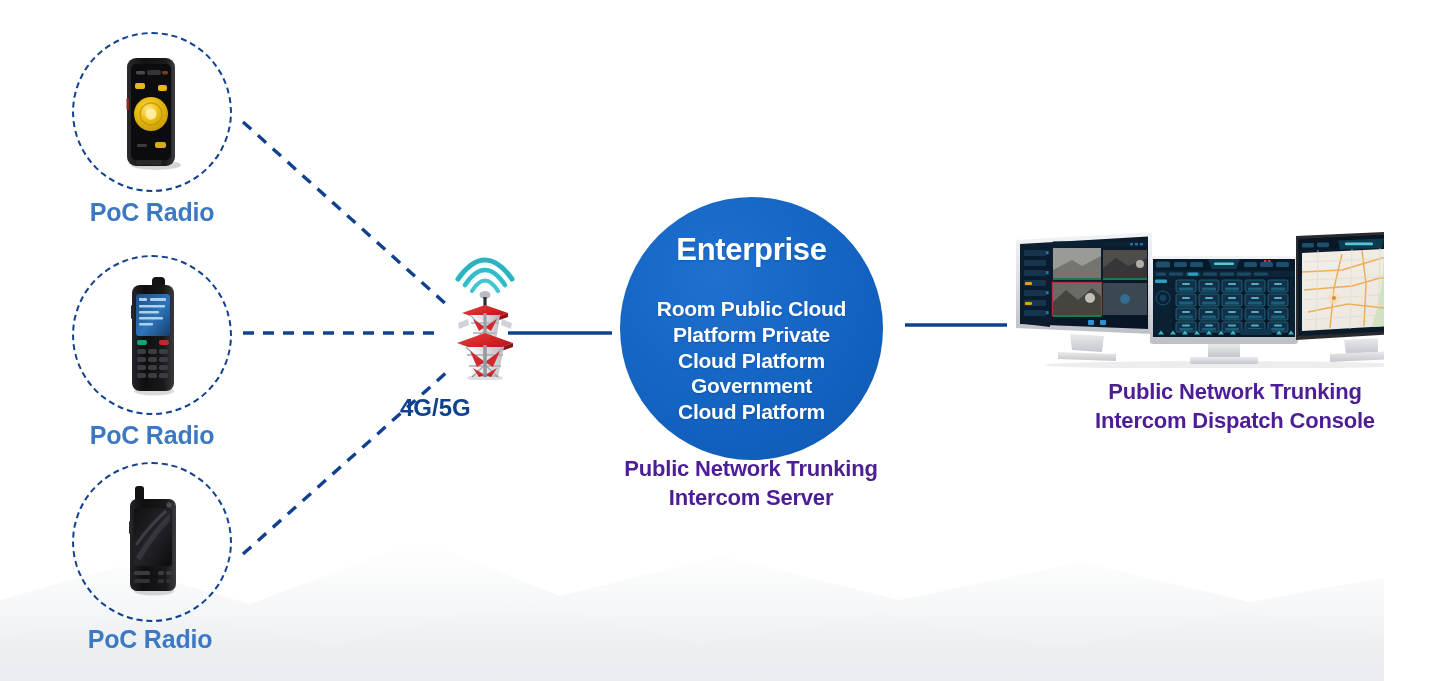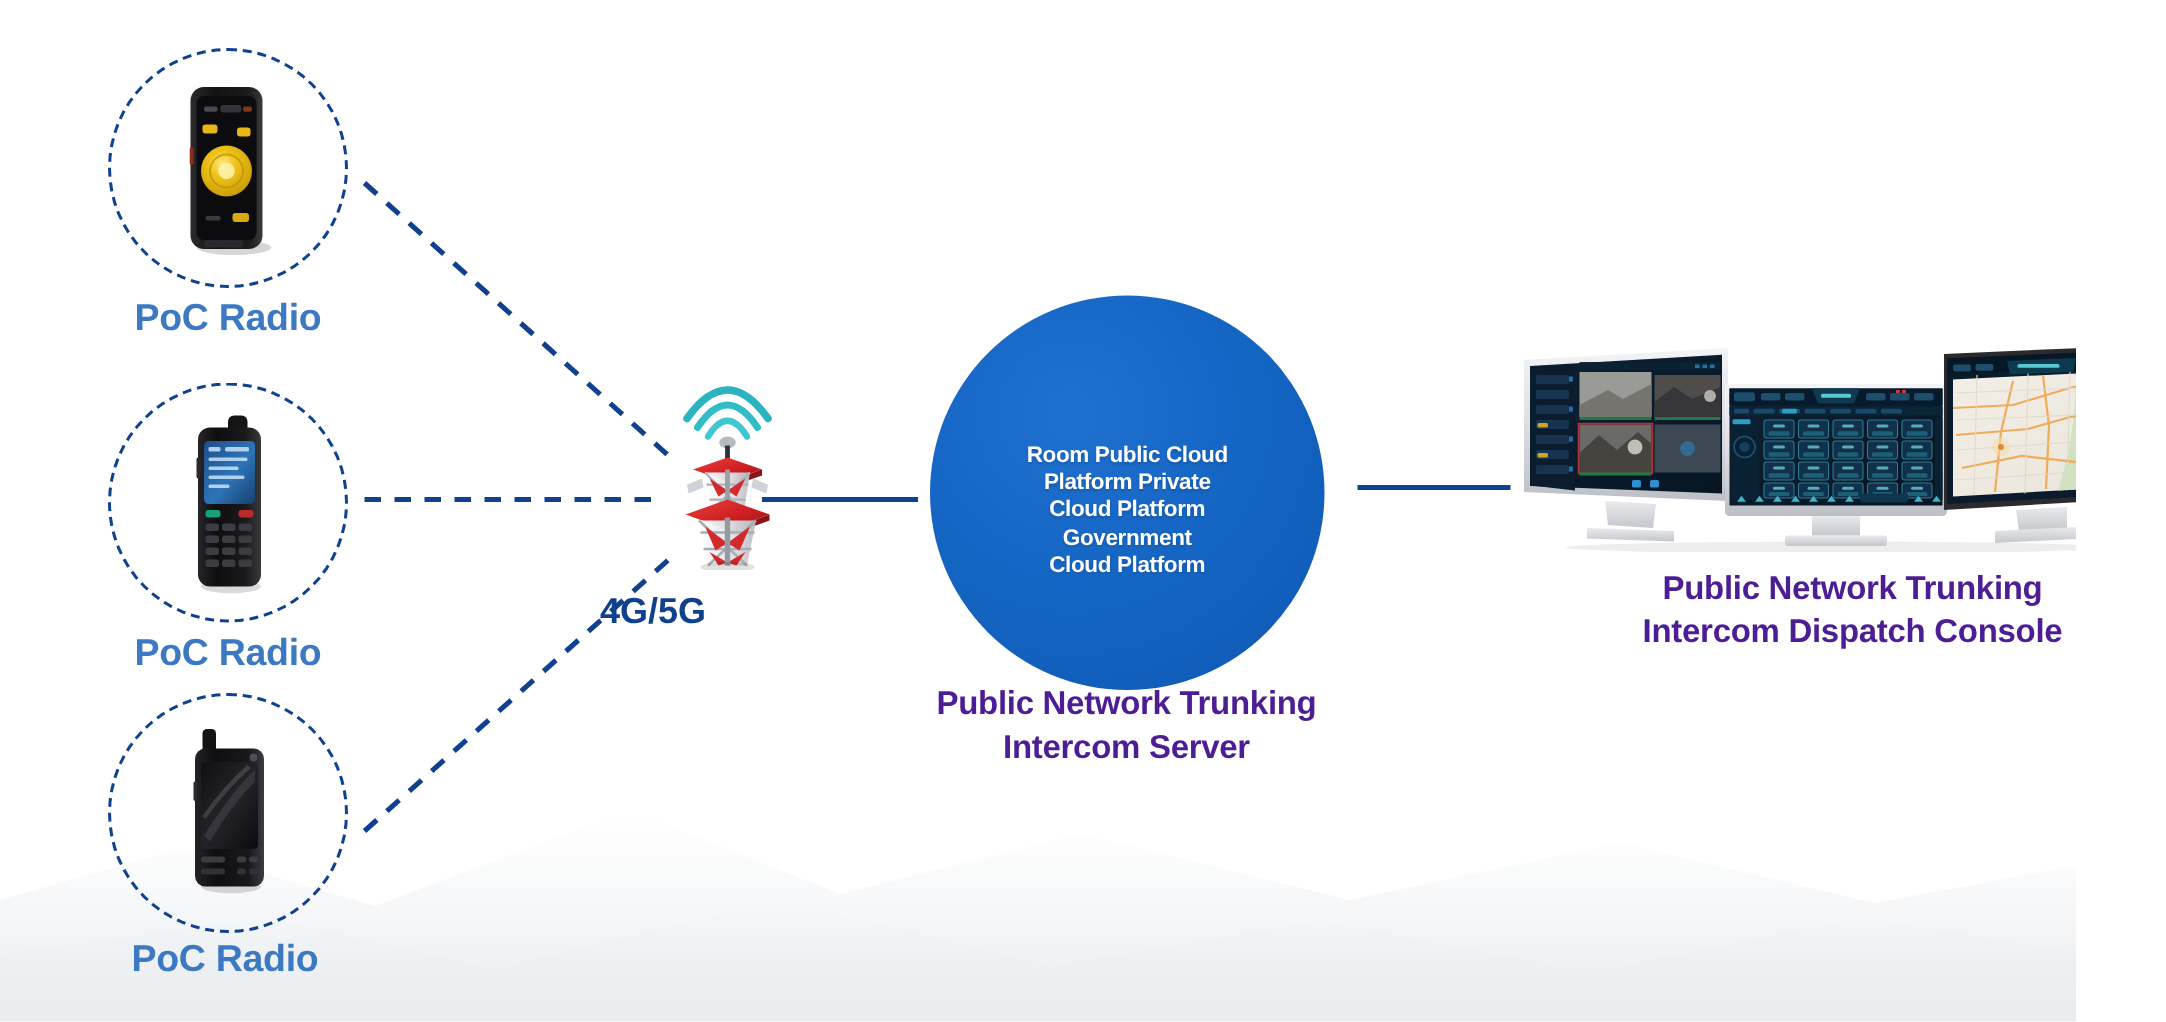--- a/index.html
+++ b/index.html
@@ -49,21 +49,21 @@
     background: radial-gradient(circle at 36% 30%, #2070cf 0%, #1566c4 45%, #0d57b3 100%);
     display: flex; flex-direction: column;
     align-items: center; justify-content: center;
     color: #ffffff; text-align: center;
   }
   .bigcircle .c-title {
     font-size: 31px; font-weight: bold; letter-spacing: -0.3px;
     margin-bottom: 4px; text-shadow: 0 1px 2px rgba(0,0,0,.18);
   }
   .bigcircle .c-body {
-    font-size: 15px; font-weight: bold; line-height: 1.22;
+    font-size: 21px; font-weight: bold; line-height: 1.22;
     white-space: pre-line; letter-spacing: -0.25px;
     text-shadow: 0 1px 2px rgba(0,0,0,.18);
     margin-top: 24px;
   }
 
   
   .tower-label {
     position: absolute; font-size: 24px; font-weight: bold;
     color: #10418f; text-align: left; white-space: nowrap;
   }
@@ -282,20 +282,21 @@
         </g>
         <rect x="43.2" y="110" width="3.6" height="32" fill="#949aa2"></rect>
         <ellipse cx="45" cy="143" rx="18" ry="3.4" fill="#000" opacity=".12"></ellipse>
       </svg>
     </div>
     <div class="tower-label" style="left:400px; top:394px; width:170px;">4G/5G</div>
   </div>
 
   <div class="node">
     <div class="bigcircle" style="left:620px; top:197px; width:263px; height:263px;">
+      <div class="c-title">Enterprise</div>
       <div class="c-body">Room Public Cloud
 Platform Private
 Cloud Platform
 Government
 Cloud Platform</div>
     </div>
     <div class="caption cap-dark" style="left:601px; top:455px; width:300px; font-size:22px; line-height:1.3;">Public Network Trunking
 Intercom Server</div>
   </div>
 

